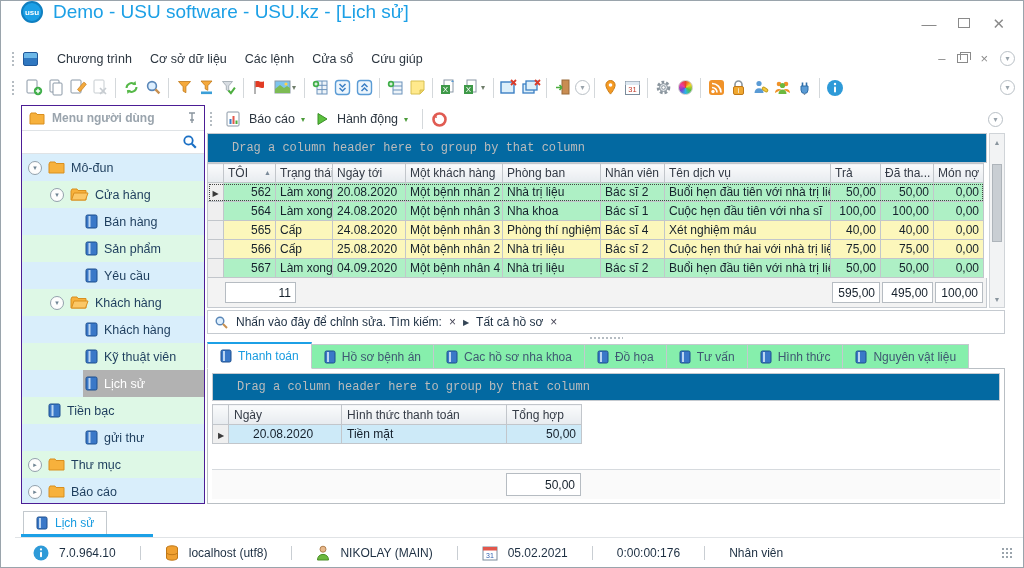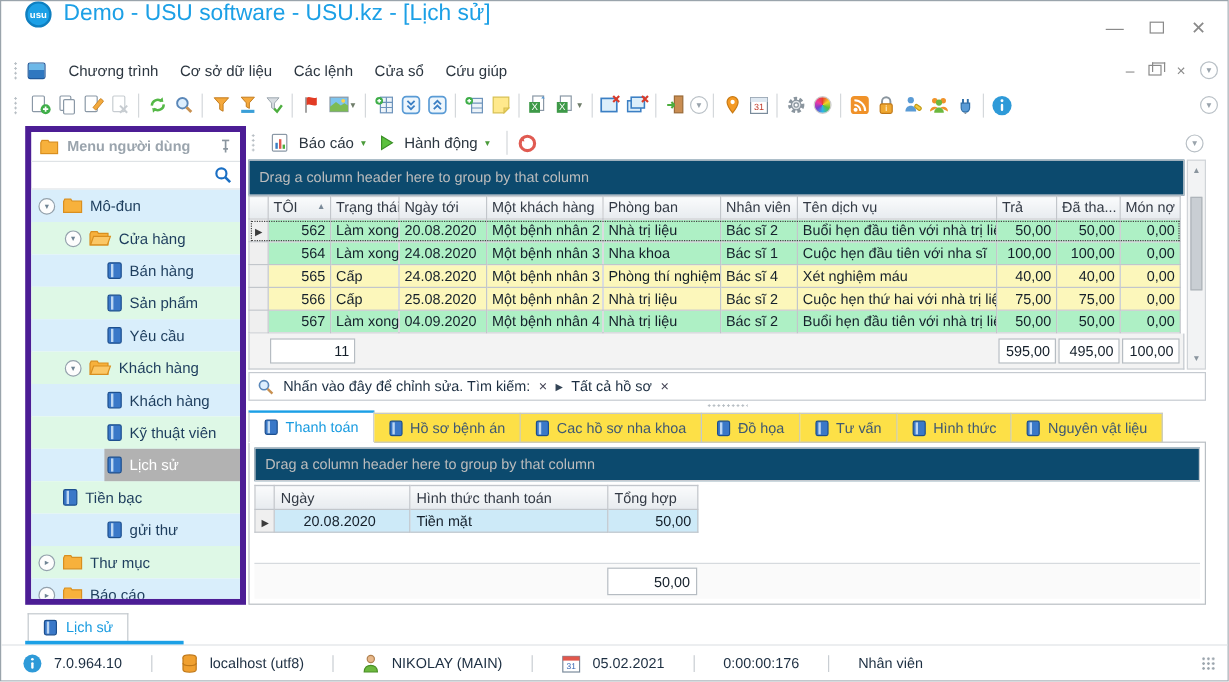--- a/index.html
+++ b/index.html
@@ -30,41 +30,41 @@
   .toolbar{height:31px;display:flex;align-items:center;padding:0 8px 0 10px;flex:0 0 auto;}
   .tb-i{width:22px;height:20px;display:flex;align-items:center;justify-content:center;flex:0 0 auto;}
   .tb-sep{width:1px;height:20px;background:#d4d8db;margin:0 4px;flex:0 0 auto;}
   .tb-caret{color:#6f7d6a;font-size:8px;margin-left:1px;}
   .toolbar .circ-btn{margin-left:auto;}
 
   
   .content{flex:1;display:flex;padding:2px 0 4px 20px;min-height:0;}
 
   
-  .sidebar{width:184px;border:5px solid #4c1d95;display:flex;flex-direction:column;background:#fff;flex:0 0 auto;}
+  .sidebar{width:184px;border:1px solid #4c1d95;display:flex;flex-direction:column;background:#fff;flex:0 0 auto;}
   .sb-head{height:25px;display:flex;align-items:center;gap:7px;padding:0 7px;border-bottom:1px solid #dfe3e6;}
   .sb-title{color:#9aa4ad;font-size:12px;font-weight:bold;flex:1;}
   .sb-search{height:23px;border-bottom:1px solid #dfe3e6;display:flex;align-items:center;justify-content:flex-end;padding:0 6px;}
   .tree{flex:1;overflow:hidden;}
   .trow{height:27px;display:flex;align-items:center;gap:6px;font-size:12.5px;color:#1d3d5d;cursor:default;}
   .alt-b{background:#d9eefb;}
   .alt-g{background:#def8e6;}
   .expander{width:14px;height:14px;border:1px solid #93a1ac;border-radius:50%;color:#6f8494;font-size:7px;
             display:flex;align-items:center;justify-content:center;flex:0 0 auto;background:#fdfdfd;}
   .selwrap{background:#b2b2b2;color:#fff;flex:1;height:100%;display:flex;align-items:center;gap:6px;padding-left:2px;}
 
   
   .main{flex:1;margin:0 18px 0 2px;display:flex;flex-direction:column;min-width:0;}
   .actionbar{height:28px;display:flex;align-items:center;gap:4px;padding:0 2px;}
   .ab-label{font-size:12.5px;color:#2c3640;margin:0 2px 0 4px;}
   .ab-caret{color:#4b9b3a;font-size:8px;margin-right:6px;}
   .grid-zone{display:flex;}
   .grid-col{width:780px;flex:0 0 auto;}
-  .group-hint{height:30px;border:1px solid #c5cad0;display:flex;align-items:center;padding:0 8px;
-              color:#bcbcbc;font-size:12px;background:#0c4a6e;}
+  .group-hint{height:30px;border:1px solid #c5cad0;display:flex;align-items:center;padding:0 24px;
+              color:#bcbcbc;font-size:12px;background:#0369a1;font-family:Liberation Mono, monospace;}
   table.grid{border-collapse:collapse;table-layout:fixed;width:776px;font-size:12px;color:#15202b;}
   table.grid th{background:linear-gradient(#fafbfc,#e7ebef);border:1px solid #c2c6cb;font-weight:normal;
                 text-align:left;padding:2px 4px;height:19px;color:#333a45;white-space:nowrap;overflow:hidden;}
   table.grid td{border:1px solid #c2c6cb;padding:1px 4px;height:19px;white-space:nowrap;overflow:hidden;}
   td.ind,th.ind{background:#efefef;padding:0;text-align:center;}
   .r-done td{background:#aef0c5;}
   .r-urgent td{background:#fcf7bb;}
   .r-done td.ind,.r-urgent td.ind{background:#efefef;}
   tr.focused{outline:1px dotted #444;outline-offset:-2px;}
   .num{text-align:right;}
@@ -80,42 +80,42 @@
   .filterbar{height:24px;border:1px solid #c5cad0;margin-top:2px;display:flex;align-items:center;gap:7px;
              padding:0 6px;font-size:12px;color:#1d2f42;background:#fff;}
   .f-x{color:#445;font-size:12px;}
   .f-arrow{color:#345;font-size:8px;}
   .splitter{height:7px;display:flex;align-items:center;justify-content:center;}
   .split-dots{width:34px;height:4px;background-image:radial-gradient(circle,#b5bcc2 1px,transparent 1.1px);background-size:4px 4px;}
 
   
   .tabstrip{display:flex;align-items:flex-end;height:27px;position:relative;z-index:2;}
   .tab{height:25px;display:flex;align-items:center;gap:6px;padding:0 12px;font-size:12px;color:#3f5872;
-       background:#fde047;border:1px solid #c3c9ce;border-left:none;margin-bottom:-1px;cursor:default;white-space:nowrap;}
+       background:#86efac;border:1px solid #c3c9ce;border-left:none;margin-bottom:-1px;cursor:default;white-space:nowrap;}
   .tab:first-child{border-left:1px solid #c3c9ce;}
   .tab.active{background:#fff;color:#189be0;border-top:2px solid #1ca0e6;border-bottom:1px solid #fff;height:27px;border-left:1px solid #c3c9ce;}
   .subpanel{flex:1;border:1px solid #b9bfc4;background:#fff;display:flex;flex-direction:column;padding:4px;min-height:0;position:relative;z-index:1;}
   .subpanel .group-hint{height:28px;}
   table.sgrid{border-collapse:collapse;table-layout:fixed;width:369px;font-size:12px;color:#15202b;margin-top:3px;}
   table.sgrid th{background:linear-gradient(#fafbfc,#e7ebef);border:1px solid #c2c6cb;font-weight:normal;text-align:left;
                  padding:2px 5px;height:20px;color:#333a45;}
   table.sgrid td{border:1px solid #c2c6cb;padding:1px 5px;height:19px;}
   .s-sel td{background:#cdeaf8;}
   .s-sel td.ind{background:#efefef;}
   .sub-summary{height:30px;border-top:1px solid #d6dade;position:relative;background:#fafafa;margin-top:auto;}
   .sub-sum-box{position:absolute;top:3px;left:294px;width:75px;height:23px;background:#fff;border:1px solid #b6bcc2;
                font-size:12px;display:flex;align-items:center;justify-content:flex-end;padding:0 5px;color:#15202b;}
 
   
   .btabrow{height:29px;position:relative;flex:0 0 auto;}
   .btab{position:absolute;left:22px;top:3px;height:23px;background:#fff;border:1px solid #c3c9ce;border-bottom:none;
         display:flex;align-items:center;gap:7px;padding:0 12px;font-size:12px;color:#189be0;}
   .btab-line{position:absolute;left:20px;top:26px;width:132px;height:3px;background:#1ca0e6;}
   .statusbar{height:30px;border-top:1px solid #e0e3e6;display:flex;align-items:center;font-size:12px;color:#1d2f42;
-             padding:0 10px 0 18px;flex:0 0 auto;gap:10px;}
+             padding:0 10px 0 18px;flex:0 0 auto;gap:10px;margin-left:14px;}
   .st-sep{width:1px;height:14px;background:#c9ced3;margin:0 14px;}
   .resize-grip{margin-left:auto;width:12px;height:12px;background-image:radial-gradient(circle,#9aa4ac 1px,transparent 1.2px);
                background-size:4px 4px;background-position:bottom right;}
   .icon{flex:0 0 auto;display:inline-block;}
 </style>
 </head>
 <body>
 
 <div class="window">
 

